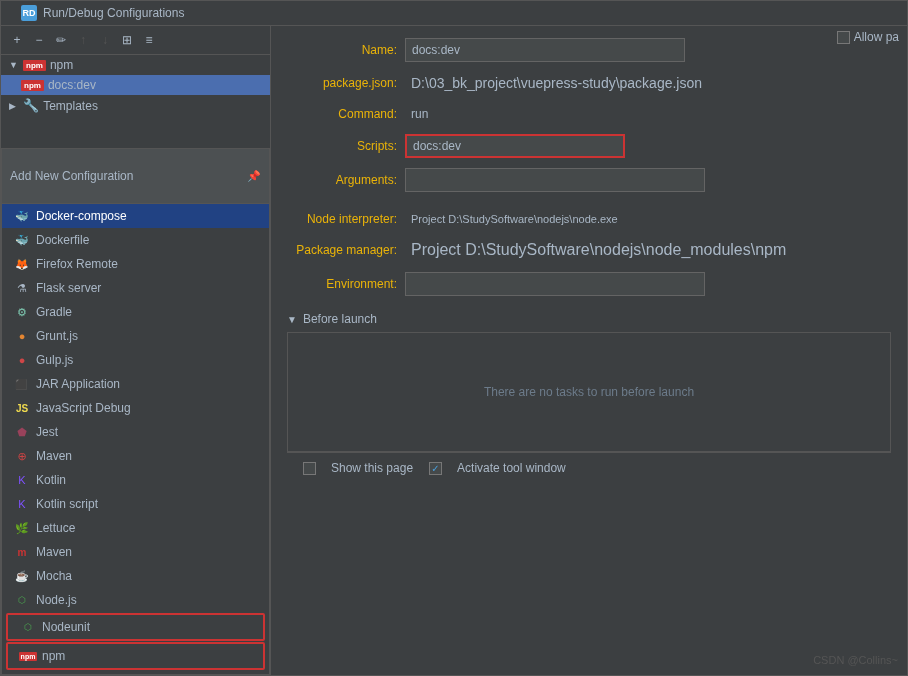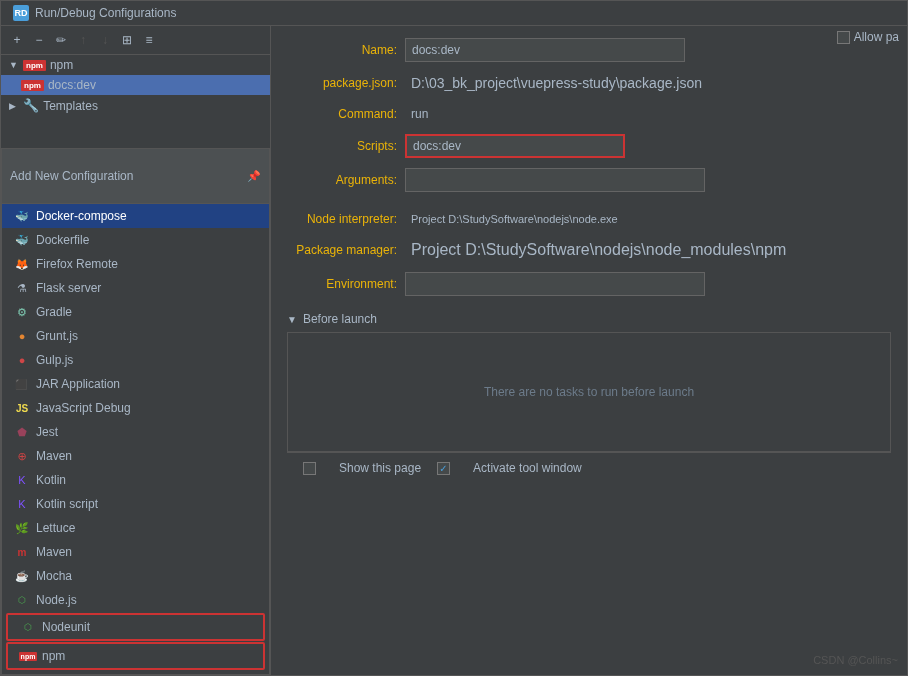--- a/index.html
+++ b/index.html
@@ -18,21 +18,21 @@
       width: 908px;
       height: 676px;
       background: #3c3f41;
       border: 1px solid #555;
       display: flex;
       flex-direction: column;
     }
 
     .title-bar {
       background: #3c3f41;
-      padding: 4px 12px;
+      padding: 4px 20px;
       font-size: 12px;
       color: #a9b7c6;
       border-bottom: 1px solid #555;
       display: flex;
       align-items: center;
       gap: 6px;
     }
 
     .title-bar-icon {
       width: 16px;
@@ -222,21 +222,21 @@
       border-top: 1px solid #555;
       padding: 8px 16px;
       display: flex;
       align-items: center;
       gap: 16px;
     }
 
     .checkbox-row {
       display: flex;
       align-items: center;
-      gap: 23px;
+      gap: 15px;
       justify-content: flex-end;
     }
 
     .checkbox-custom {
       width: 13px;
       height: 13px;
       border: 1px solid #777;
       background: #45494a;
       display: flex;
       align-items: center;

